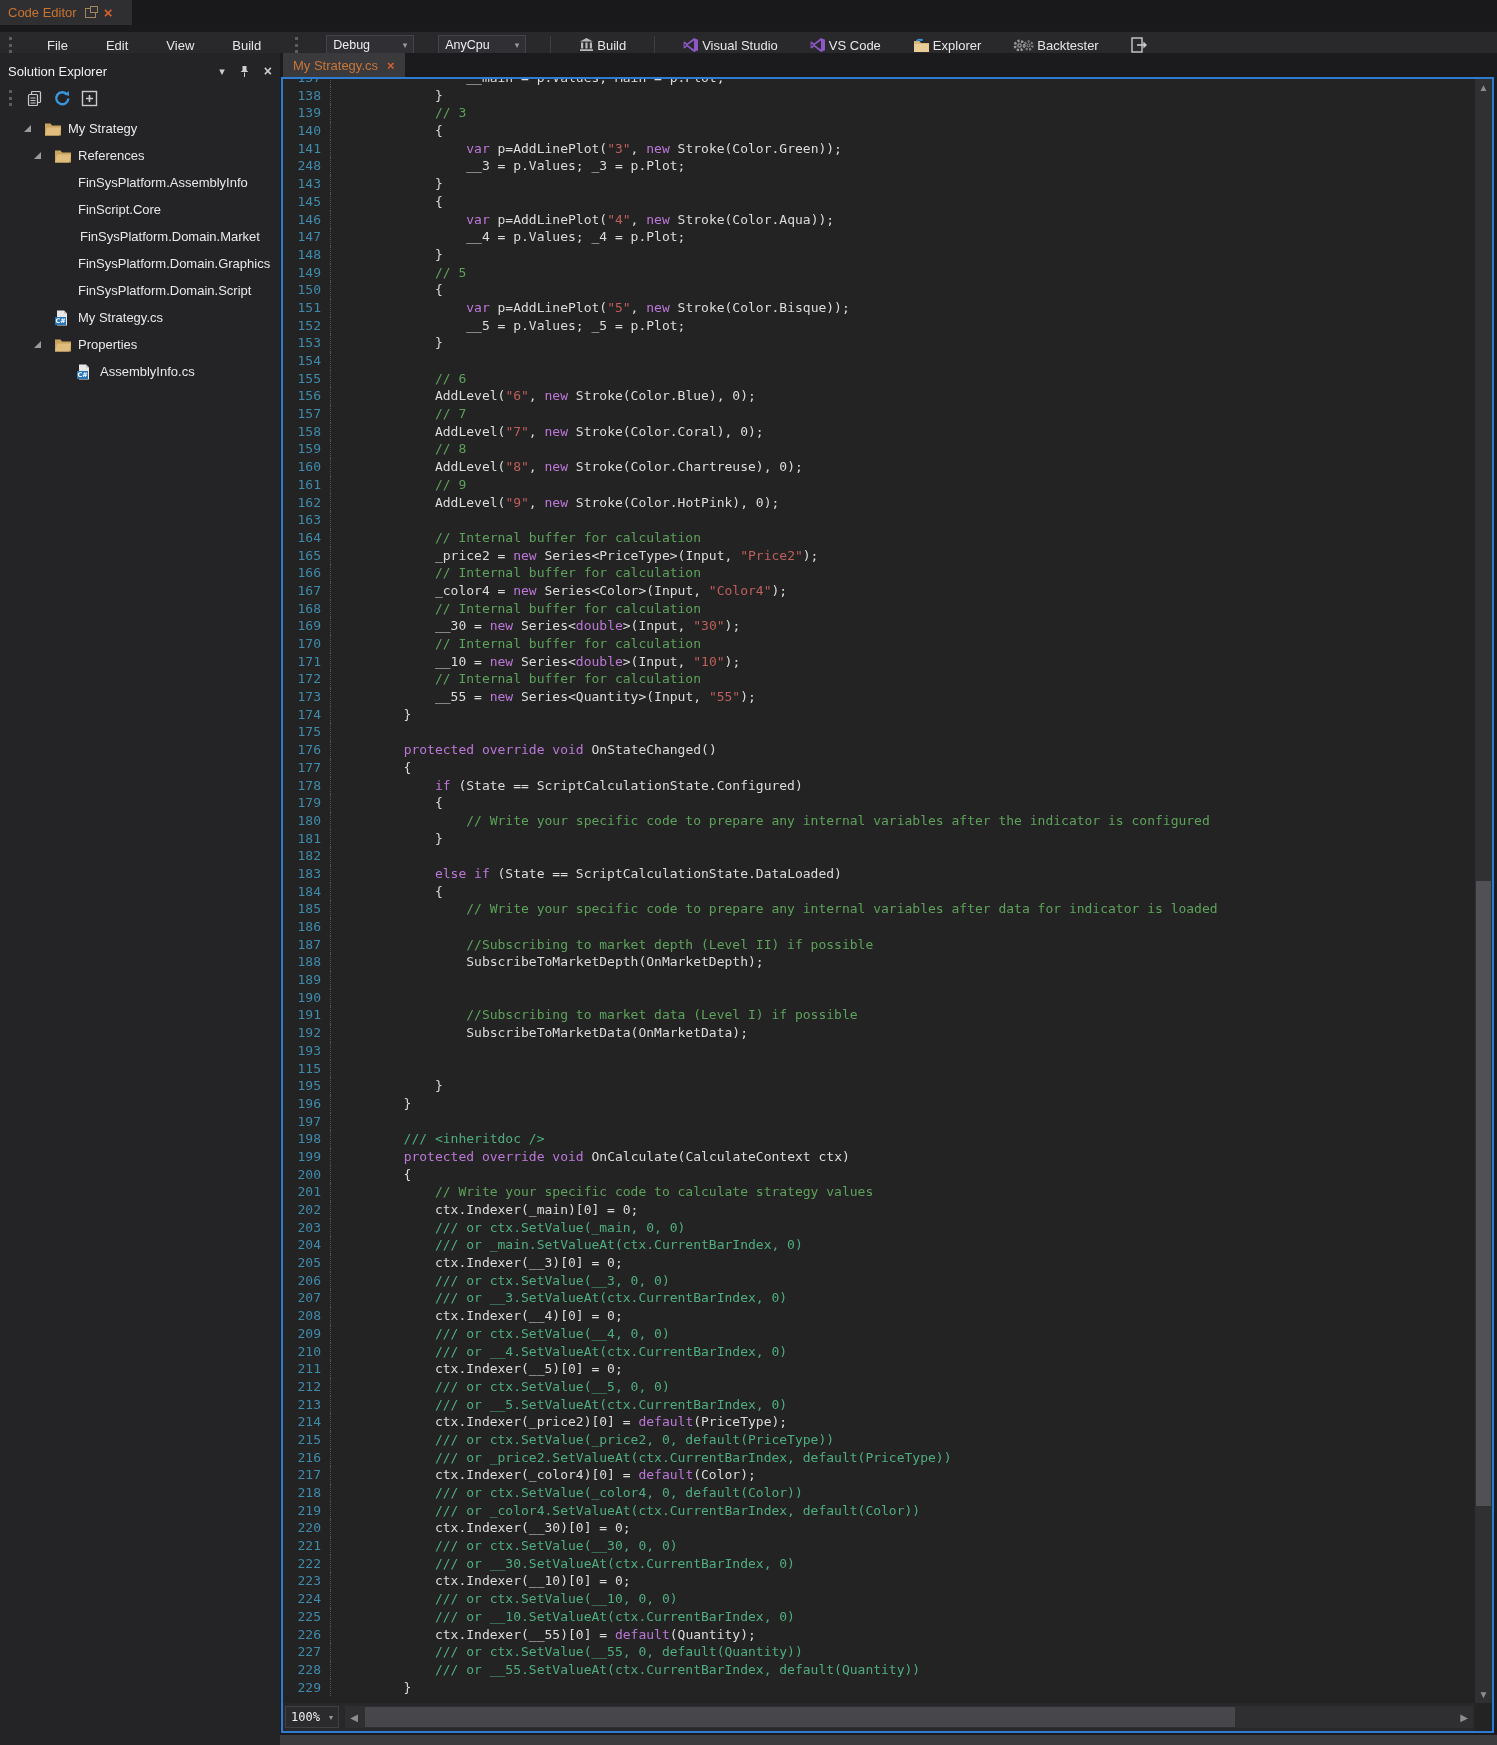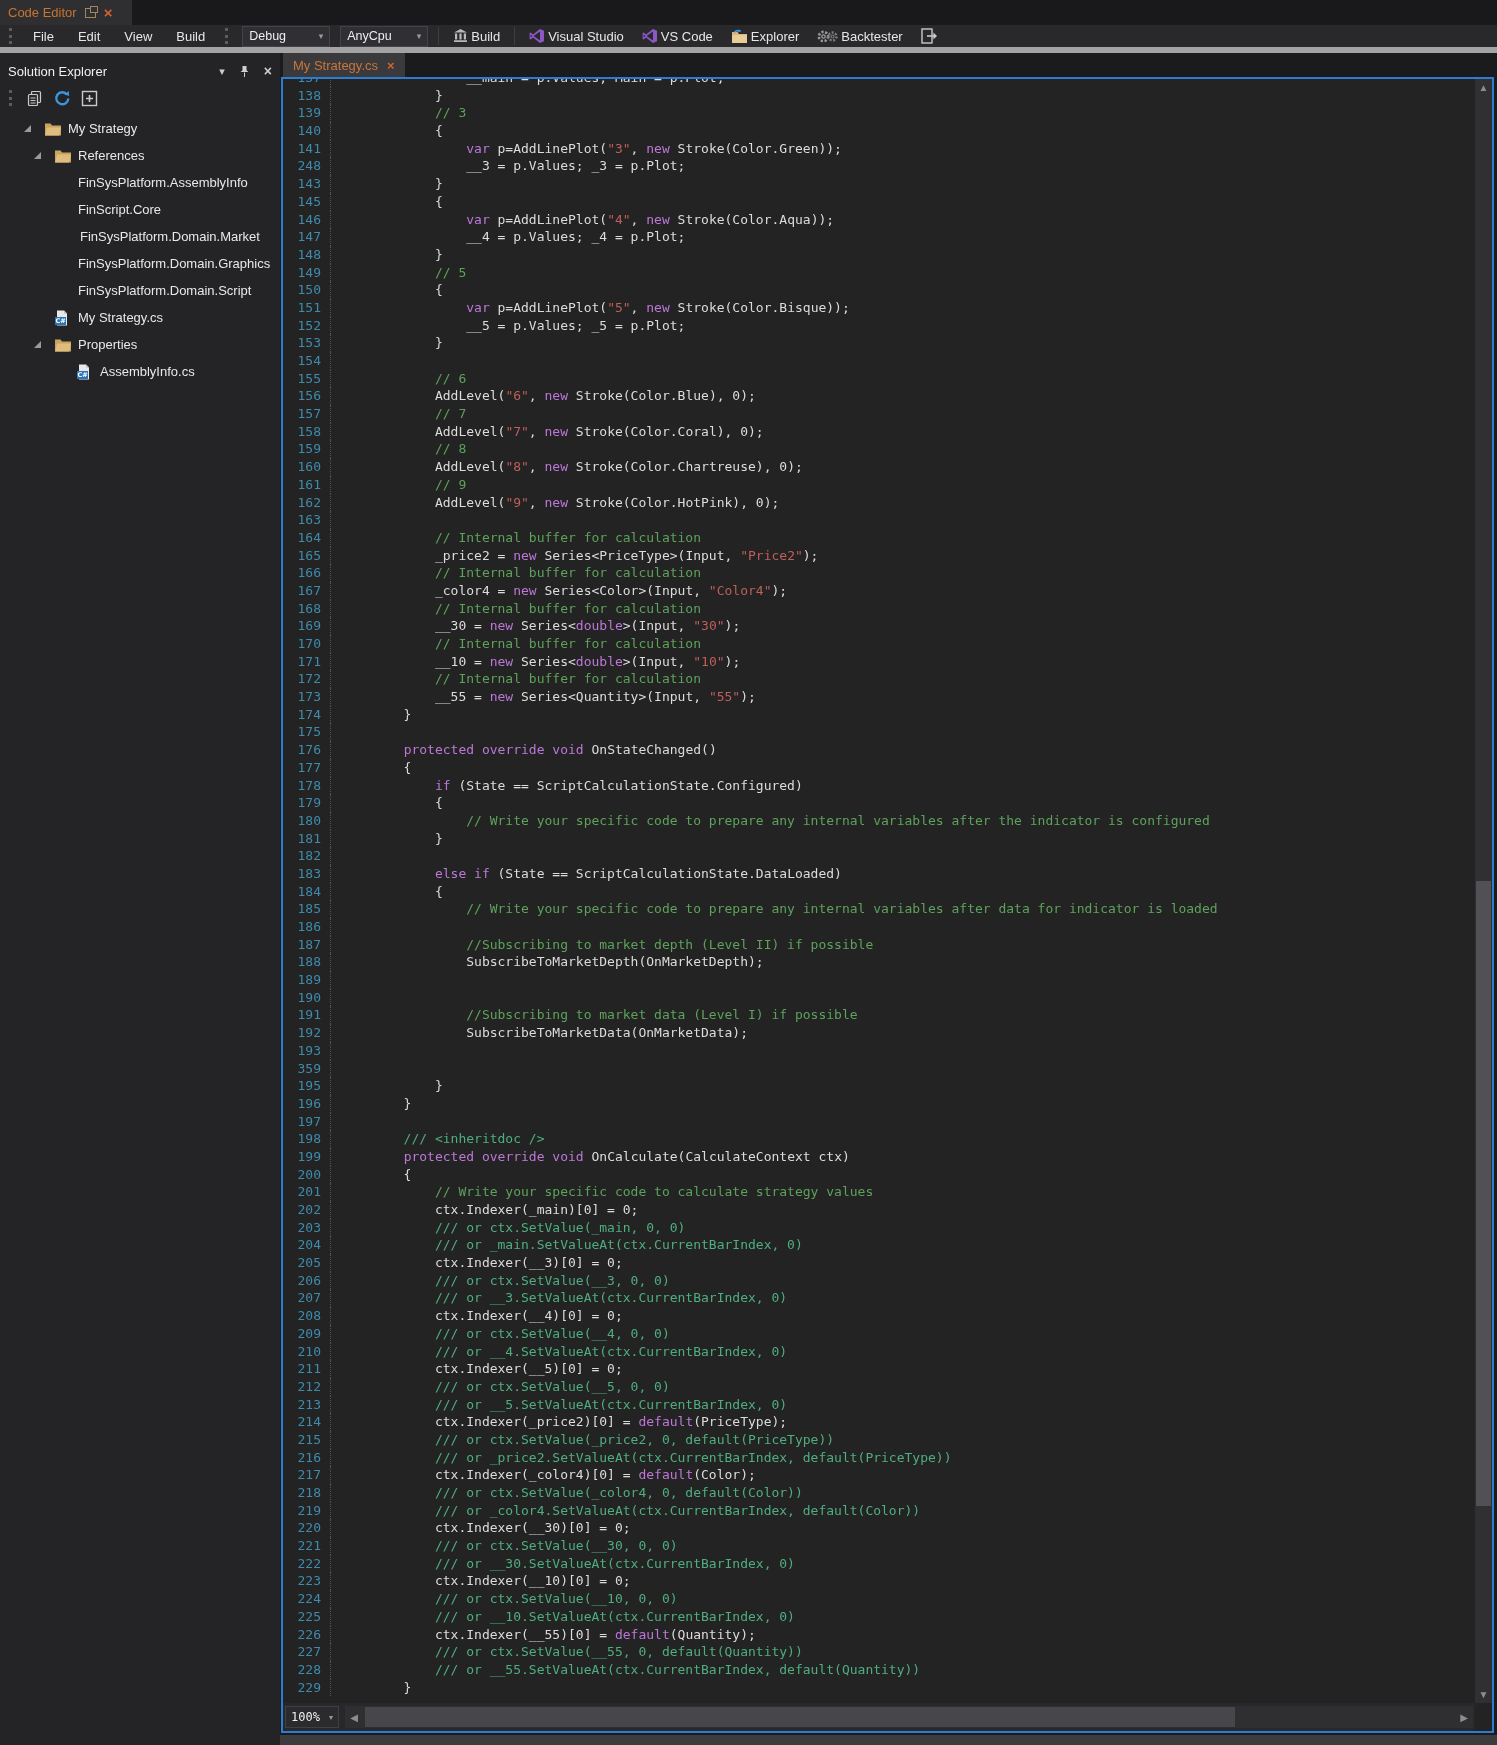--- a/index.html
+++ b/index.html
@@ -12,22 +12,22 @@
   #titlebar { left:0; top:0; width:1497px; height:25px; background:#19191b; }
   .win-tab { left:0; top:0; height:25px; width:132px; background:#2f2f32;
     display:flex; align-items:center; padding:0 8px; gap:8px; }
   .win-tab-label { color:#c8742f; font-size:13px; white-space:nowrap; }
   .restore-ic { width:11px; height:10px; border:1px solid #a5relative8460; border:1px solid #a08560; position:relative; }
   .restore-ic::after { content:""; position:absolute; right:-3px; top:-3px; width:6px; height:5px;
     border:1px solid #a08560; background:#2f2f32; }
   .close-x { color:#d2632c; font-size:15px; font-weight:bold; line-height:1; }
 
   
-  #menubar { left:0; top:25px; width:1497px; height:28px; background:#29292c;
-    display:flex; align-items:center; gap:10px; padding:0 6px; border-bottom:6px solid #a3a3a3; }
+  #menubar { left:0; top:32px; width:1497px; height:28px; background:#29292c;
+    display:flex; align-items:center; gap:24px; padding:0 6px; border-bottom:2px solid #a3a3a3; }
   .grip { width:4px; height:16px; border-left:3px dotted #5c5c5c; margin:0 3px; }
   .menu-item { color:#e6e6e6; font-size:13px; padding:3px 7px; }
   .combo { height:21px; min-width:88px; background:#2f2f34; border:1px solid #434349;
     display:flex; align-items:center; justify-content:space-between; padding:1px 6px; gap:10px; }
   .combo .val { color:#eeeeee; font-size:12.5px; }
   .combo .arr { color:#9a9a9a; font-size:9px; }
   .tbtn { display:flex; align-items:center; gap:3px; color:#e6e6e6; font-size:13px; padding:2px 4px; }
   .vsep { width:1px; height:18px; background:#3e3e42; }
 
   
@@ -340,21 +340,21 @@
             <div class="codeline"><span class="lnum">184</span><span class="lgut"></span><span class="ltext">            {</span></div>
             <div class="codeline"><span class="lnum">185</span><span class="lgut"></span><span class="ltext"><span class="tok-com">                // Write your specific code to prepare any internal variables after data for indicator is loaded</span></span></div>
             <div class="codeline"><span class="lnum">186</span><span class="lgut"></span><span class="ltext"></span></div>
             <div class="codeline"><span class="lnum">187</span><span class="lgut"></span><span class="ltext"><span class="tok-com">                //Subscribing to market depth (Level II) if possible</span></span></div>
             <div class="codeline"><span class="lnum">188</span><span class="lgut"></span><span class="ltext">                SubscribeToMarketDepth(OnMarketDepth);</span></div>
             <div class="codeline"><span class="lnum">189</span><span class="lgut"></span><span class="ltext"></span></div>
             <div class="codeline"><span class="lnum">190</span><span class="lgut"></span><span class="ltext"></span></div>
             <div class="codeline"><span class="lnum">191</span><span class="lgut"></span><span class="ltext"><span class="tok-com">                //Subscribing to market data (Level I) if possible</span></span></div>
             <div class="codeline"><span class="lnum">192</span><span class="lgut"></span><span class="ltext">                SubscribeToMarketData(OnMarketData);</span></div>
             <div class="codeline"><span class="lnum">193</span><span class="lgut"></span><span class="ltext"></span></div>
-            <div class="codeline"><span class="lnum">359</span><span class="lgut"></span><span class="ltext"></span></div>
+            <div class="codeline"><span class="lnum">115</span><span class="lgut"></span><span class="ltext"></span></div>
             <div class="codeline"><span class="lnum">195</span><span class="lgut"></span><span class="ltext">            }</span></div>
             <div class="codeline"><span class="lnum">196</span><span class="lgut"></span><span class="ltext">        }</span></div>
             <div class="codeline"><span class="lnum">197</span><span class="lgut"></span><span class="ltext"></span></div>
             <div class="codeline"><span class="lnum">198</span><span class="lgut"></span><span class="ltext"><span class="tok-doc">        /// &lt;inheritdoc /&gt;</span></span></div>
             <div class="codeline"><span class="lnum">199</span><span class="lgut"></span><span class="ltext">        <span class="tok-kw">protected</span> <span class="tok-kw">override</span> <span class="tok-kw">void</span> OnCalculate(CalculateContext ctx)</span></div>
             <div class="codeline"><span class="lnum">200</span><span class="lgut"></span><span class="ltext">        {</span></div>
             <div class="codeline"><span class="lnum">201</span><span class="lgut"></span><span class="ltext"><span class="tok-com">            // Write your specific code to calculate strategy values</span></span></div>
             <div class="codeline"><span class="lnum">202</span><span class="lgut"></span><span class="ltext">            ctx.Indexer(_main)[0] = 0;</span></div>
             <div class="codeline"><span class="lnum">203</span><span class="lgut"></span><span class="ltext"><span class="tok-doc">            /// or ctx.SetValue(_main, 0, 0)</span></span></div>
             <div class="codeline"><span class="lnum">204</span><span class="lgut"></span><span class="ltext"><span class="tok-doc">            /// or _main.SetValueAt(ctx.CurrentBarIndex, 0)</span></span></div>

